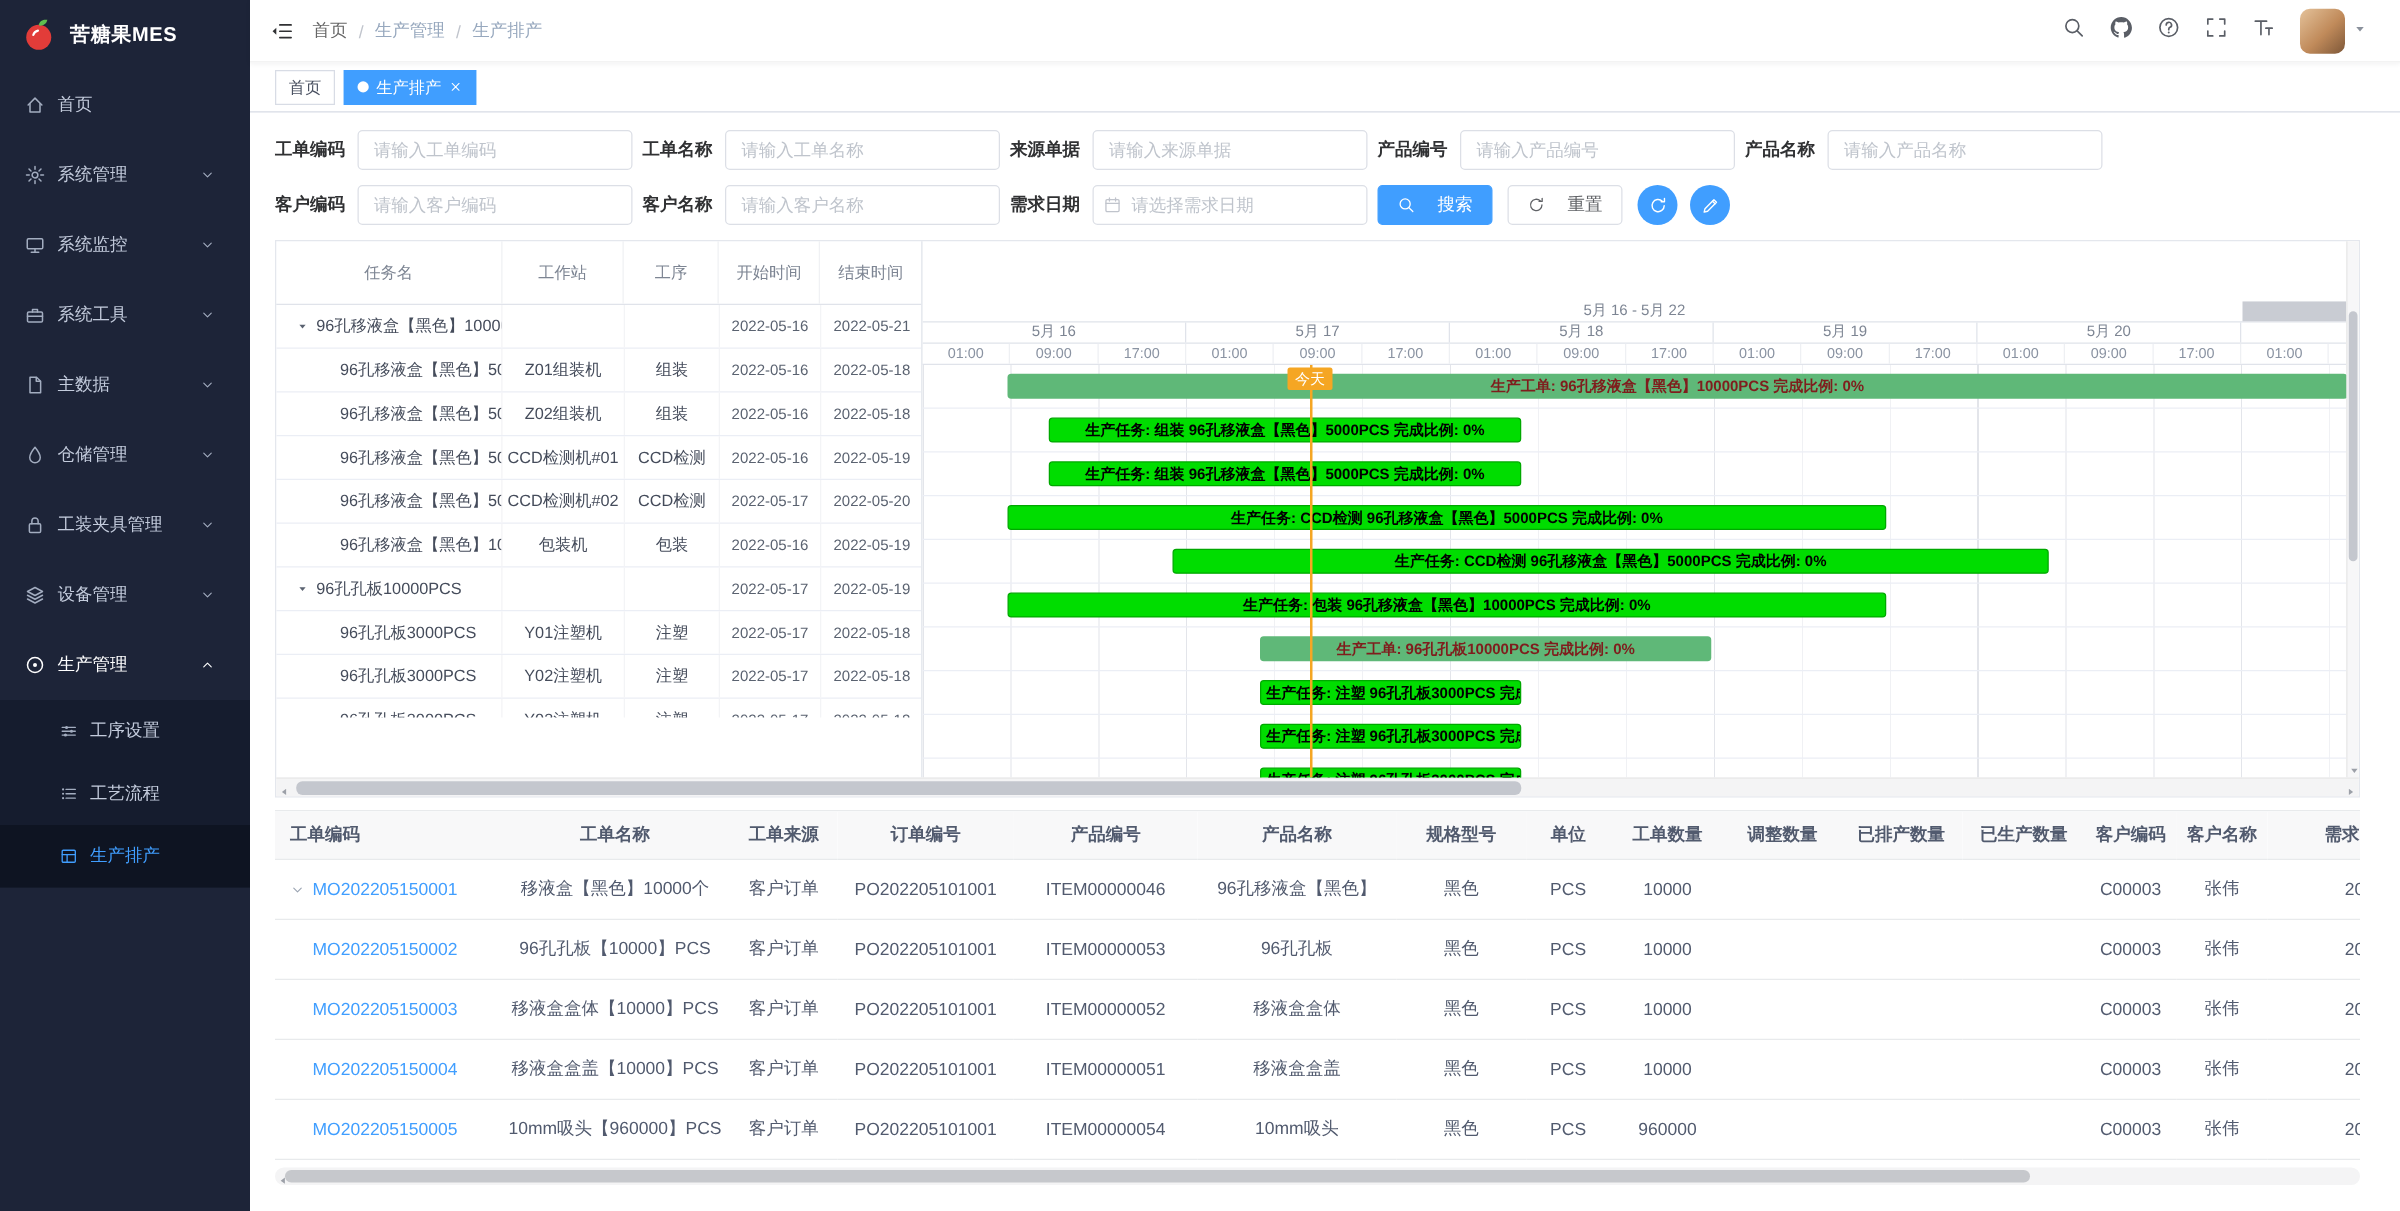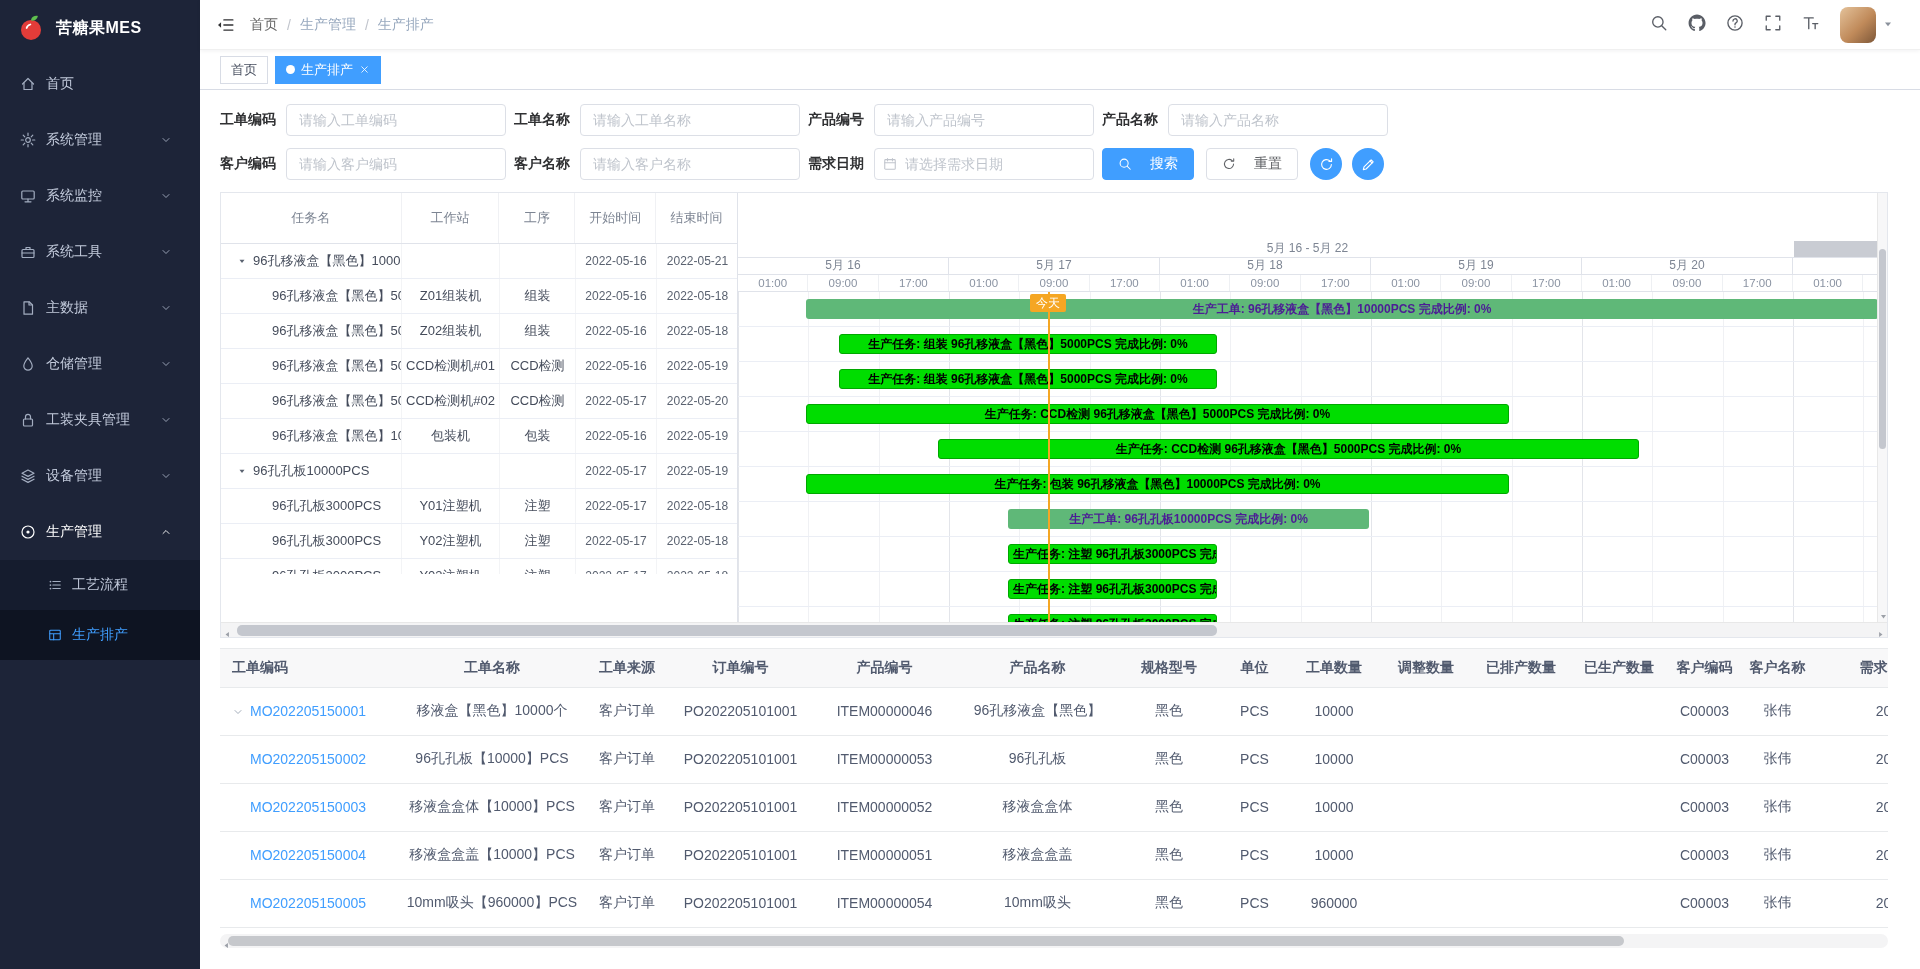--- a/index.html
+++ b/index.html
@@ -81,21 +81,21 @@
   .g-days{height:17px;border-bottom:1px solid #e0e3ea;display:flex;}
   .g-day{width:211px;flex:none;text-align:center;font-size:12px;color:#7d8593;line-height:15px;border-right:1px solid #e0e3ea;}
   .g-hours{height:17px;display:flex;}
   .g-hour{width:70.33px;flex:none;text-align:center;font-size:11.5px;color:#8a93a2;line-height:16px;border-right:1px solid #eef0f3;}
   .g-tl-body{height:330px;position:relative;overflow:hidden;
     background-image:
       repeating-linear-gradient(to right,#e3e5ea 0 1px,transparent 1px 211px),
       repeating-linear-gradient(to right,#f0f1f4 0 1px,transparent 1px 70.33px);}
   .g-row-r{height:35px;border-bottom:1px solid #ebeef5;position:relative;}
   .g-bar{position:absolute;top:7px;height:20px;border-radius:3px;display:flex;align-items:center;justify-content:center;justify-content:safe center;overflow:hidden;white-space:nowrap;font-size:12px;padding:0 4px;z-index:2;cursor:pointer;}
-  .g-bar.order{background:var(--order-bar,#5fb878);color:#4c1d95;font-weight:700;}
+  .g-bar.order{background:var(--order-bar,#5fb878);color:#7f1d1d;font-weight:700;}
   .g-bar.task{background:var(--task-bar,#00dd00);border:1px solid #00a800;color:#000;font-weight:700;}
   .g-today-line{position:absolute;top:0;bottom:0;width:2px;background:var(--today,#f5a623);z-index:4;}
   .g-today-label{position:absolute;top:2px;transform:translateX(-50%);background:var(--today,#f5a623);color:#fff;font-size:12px;line-height:18px;padding:0 6px;border-radius:2px;z-index:5;}
 
   .g-vscroll{width:10px;flex:none;background:#f7f7f8;border-left:1px solid #e8e8e8;position:relative;}
   .g-vthumb{position:absolute;left:1px;top:56px;width:7px;height:200px;background:#c4c7ce;border-radius:4px;cursor:pointer;}
   .g-varrow{position:absolute;left:0;bottom:1px;width:10px;color:#9ca0a8;display:flex;justify-content:center;cursor:pointer;}
   .g-hscroll{height:15px;background:#f4f4f5;border-top:1px solid #e8e8e8;position:relative;}
   .g-hthumb{position:absolute;top:2px;left:16px;width:980px;height:11px;background:#c4c7ce;border-radius:5px;cursor:pointer;}
   .h-arr-l{position:absolute;left:2px;top:2px;color:#9ca0a8;cursor:pointer;}
@@ -244,20 +244,31 @@
             </svg>
           </span>
           <span class="menu-label">生产管理</span>
           <span class="icon menu-arrow">
             <svg viewBox="0 0 16 16" width="12" height="12" fill="none" stroke="currentColor" stroke-width="1.2" stroke-linecap="round" stroke-linejoin="round">
               <path d="M4 10l4-4 4 4"></path>
             </svg>
           </span>
         </div>
         <div class="submenu">
+          <div class="menu-item ">
+            <span class="icon ">
+              <svg viewBox="0 0 16 16" width="14" height="14" fill="none" stroke="currentColor" stroke-width="1.2" stroke-linecap="round" stroke-linejoin="round">
+                <path d="M2 4.5h12M2 8h12M2 11.5h12"></path>
+                <circle cx="6" cy="4.5" r="1.4" fill="currentColor" stroke="none"></circle>
+                <circle cx="10.5" cy="8" r="1.4" fill="currentColor" stroke="none"></circle>
+                <circle cx="5" cy="11.5" r="1.4" fill="currentColor" stroke="none"></circle>
+              </svg>
+            </span>
+            <span class="menu-label">工序设置</span>
+          </div>
           <div class="menu-item ">
             <span class="icon ">
               <svg viewBox="0 0 16 16" width="14" height="14" fill="none" stroke="currentColor" stroke-width="1.2" stroke-linecap="round" stroke-linejoin="round">
                 <path d="M5.5 4h8.5M5.5 8h8.5M5.5 12h8.5"></path>
                 <circle cx="2.8" cy="4" r="1" fill="currentColor" stroke="none"></circle>
                 <circle cx="2.8" cy="8" r="1" fill="currentColor" stroke="none"></circle>
                 <circle cx="2.8" cy="12" r="1" fill="currentColor" stroke="none"></circle>
               </svg>
             </span>
             <span class="menu-label">工艺流程</span>
@@ -337,20 +348,26 @@
             <div class="f-item">
               <span class="f-label">工单编码</span>
               <span class="f-input-wrap ">
                 <input class="f-input" placeholder="请输入工单编码" style="">
               </span>
             </div>
             <div class="f-item">
               <span class="f-label">工单名称</span>
               <span class="f-input-wrap ">
                 <input class="f-input" placeholder="请输入工单名称" style="">
+              </span>
+            </div>
+            <div class="f-item">
+              <span class="f-label">来源单据</span>
+              <span class="f-input-wrap ">
+                <input class="f-input" placeholder="请输入来源单据" style="">
               </span>
             </div>
             <div class="f-item">
               <span class="f-label">产品编号</span>
               <span class="f-input-wrap ">
                 <input class="f-input" placeholder="请输入产品编号" style="">
               </span>
             </div>
             <div class="f-item">
               <span class="f-label">产品名称</span>

